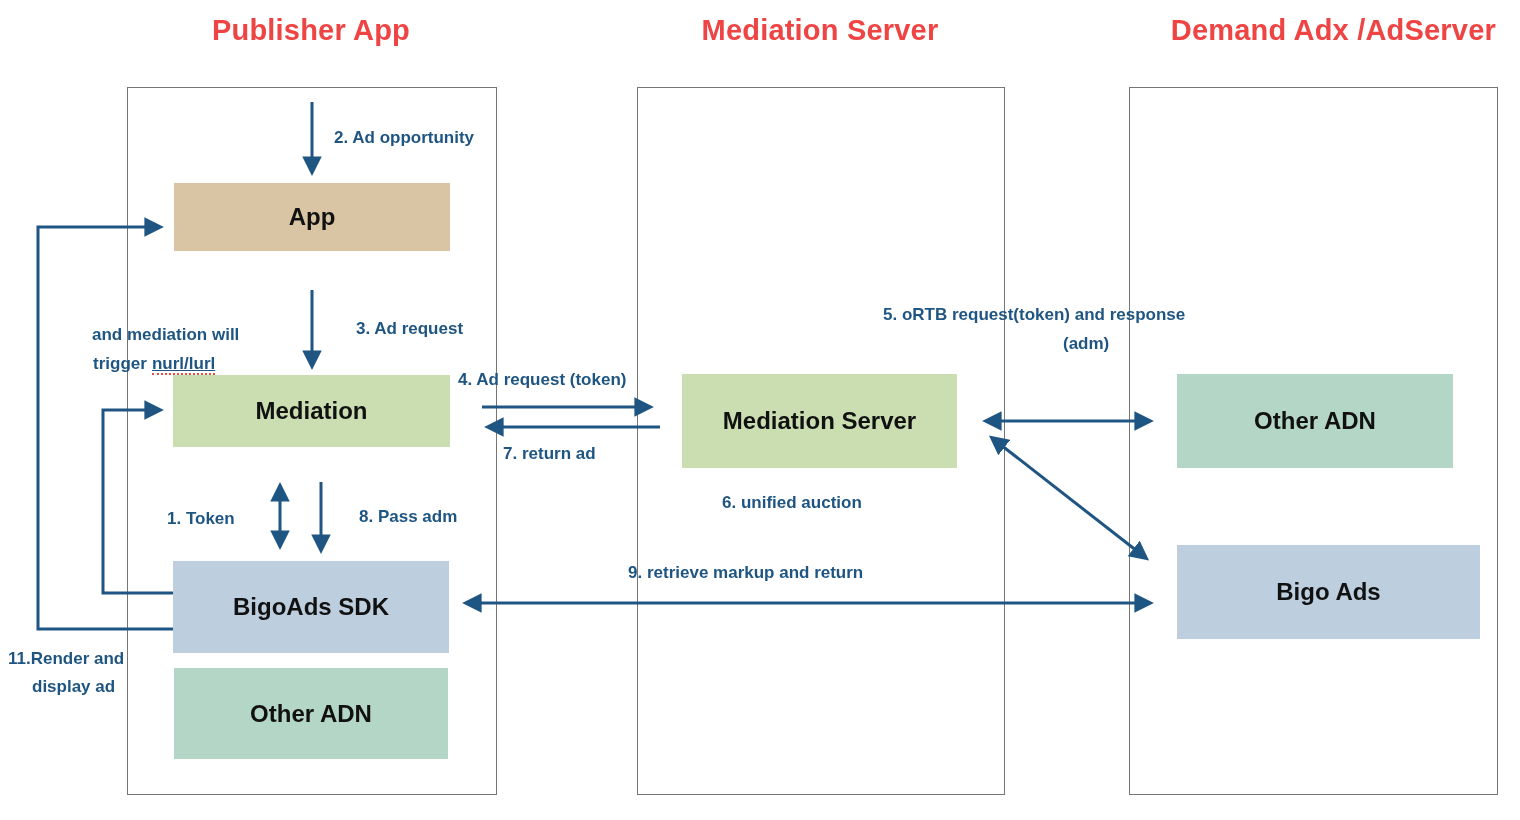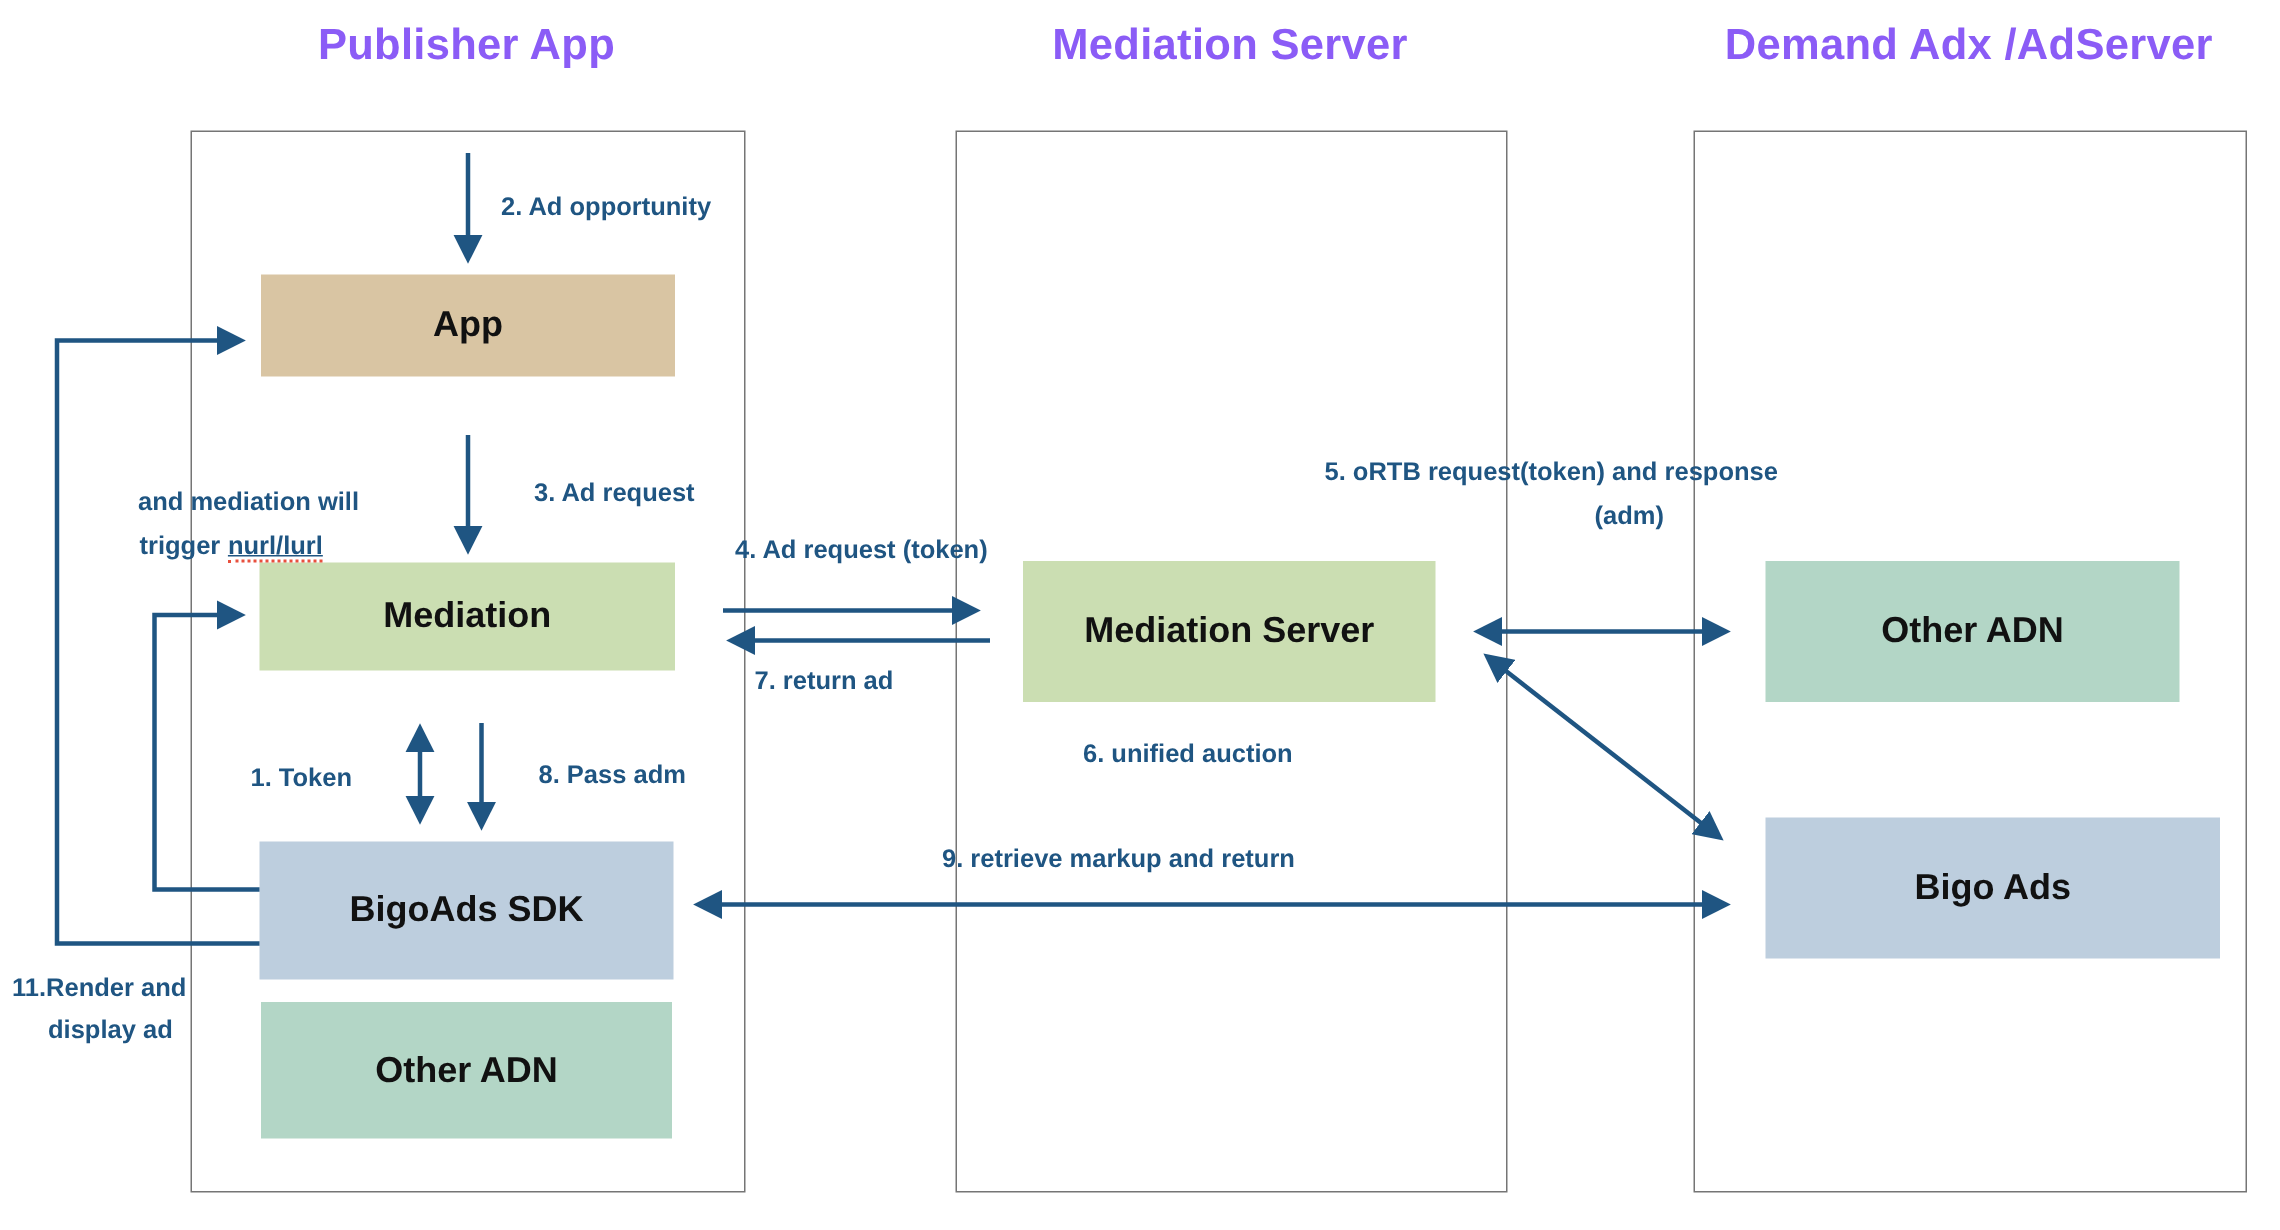--- a/index.html
+++ b/index.html
@@ -11,21 +11,21 @@
     --container-border:#757575;
     --spellcheck-red:#e8503e;
   }
   html,body{margin:0;padding:0;background:#ffffff;}
   .canvas{
     position:relative;width:1520px;height:820px;background:#ffffff;overflow:hidden;
     font-family:"Liberation Sans",sans-serif;
   }
   .col-title{
     position:absolute;top:12px;height:36px;line-height:36px;
-    text-align:center;font-size:29px;font-weight:bold;color:#8b5cf6;letter-spacing:.2px;
+    text-align:center;font-size:29px;font-weight:bold;color:#ef4444;letter-spacing:.2px;
   }
   .container-box{
     position:absolute;border:1.5px solid var(--container-border);background:transparent;z-index:1;
   }
   .node{
     position:absolute;display:flex;align-items:center;justify-content:center;
     font-size:24px;font-weight:bold;color:#111111;z-index:2;
   }
   .arrows{position:absolute;left:0;top:0;z-index:3;}
   .steplabel{
@@ -44,21 +44,21 @@
   .lbl11 .line{display:block;line-height:28px;}
   .lbl11 .line.i2{margin-left:24px;}
 </style>
 </head>
 <body>
 
 <div class="canvas">
 
   <div class="col-title" style="left:127px;width:368px;">Publisher App</div>
   <div class="col-title" style="left:637px;width:366px;">Mediation Server</div>
-  <div class="col-title" style="left:1129px;width:367px;">Demand Adx /AdServer</div>
+  <div class="col-title" style="left:1129px;width:367px;text-align:right;">Demand Adx /AdServer</div>
 
   <div class="container-box" style="left:127px;top:87px;width:368px;height:706px;"></div>
   <div class="container-box" style="left:637px;top:87px;width:366px;height:706px;"></div>
   <div class="container-box" style="left:1129px;top:87px;width:367px;height:706px;"></div>
 
   <div class="node" style="left:174px;top:183px;width:276px;height:68px;background:var(--node-tan);">
     <span>App</span>
   </div>
   <div class="node" style="left:173px;top:375px;width:277px;height:72px;background:var(--node-green);">
     <span>Mediation</span>
@@ -93,21 +93,21 @@
     <path d="M321,482 V550" stroke="var(--accent-blue)" stroke-width="3" fill="none" marker-end="url(#ah)"></path>
     <path d="M986,421 H1150" stroke="var(--accent-blue)" stroke-width="3" fill="none" marker-start="url(#ah)" marker-end="url(#ah)"></path>
     <path d="M992,438 L1146,558" stroke="var(--accent-blue)" stroke-width="3" fill="none" marker-start="url(#ah)" marker-end="url(#ah)"></path>
     <path d="M466,603 H1150" stroke="var(--accent-blue)" stroke-width="3" fill="none" marker-start="url(#ah)" marker-end="url(#ah)"></path>
     <path d="M173,593 H103 V410 H160" stroke="var(--accent-blue)" stroke-width="3" fill="none" marker-end="url(#ah)"></path>
     <path d="M173,629 H38 V227 H160" stroke="var(--accent-blue)" stroke-width="3" fill="none" marker-end="url(#ah)"></path>
   </svg>
 
   <div class="steplabel" style="left:334px;top:127px;">2.  Ad opportunity</div>
   <div class="steplabel" style="left:356px;top:318px;">3.  Ad request</div>
-  <div class="steplabel" style="left:458px;top:356px;margin-left:32px;">4. Ad request  (token)</div>
+  <div class="steplabel" style="left:458px;top:369px;">4. Ad request  (token)</div>
   <div class="steplabel" style="left:503px;top:443px;">7.  return ad</div>
   <div class="steplabel" style="left:167px;top:508px;">1.  Token</div>
   <div class="steplabel" style="left:359px;top:506px;text-align:right;">8. Pass adm</div>
   <div class="steplabel" style="left:722px;top:492px;">6.  unified auction</div>
   <div class="steplabel" style="left:628px;top:562px;text-align:right;">9. retrieve markup and return</div>
   <div class="steplabel" style="left:883px;top:304px;">5. oRTB request(token) and response</div>
   <div class="steplabel" style="left:1063px;top:333px;">(adm)</div>
 
   <div class="steplabel lbl10" style="left:67px;top:320px;">
     <span class="line i2">and mediation will</span>

